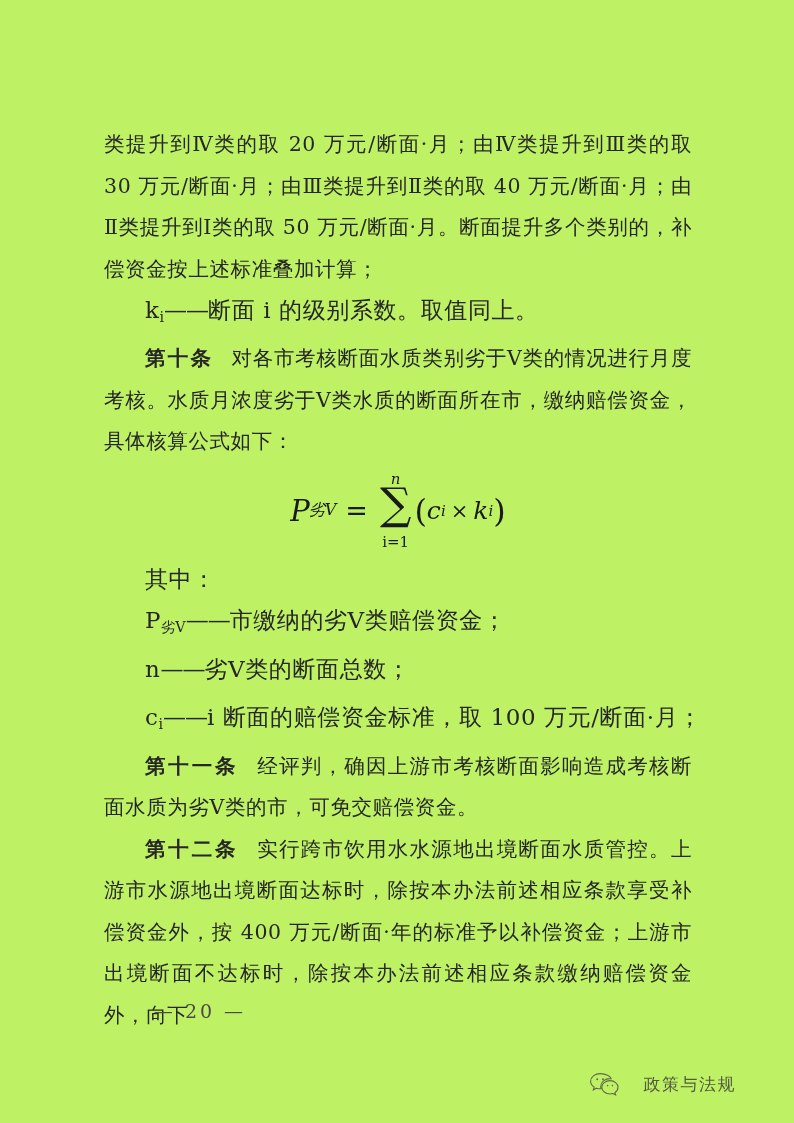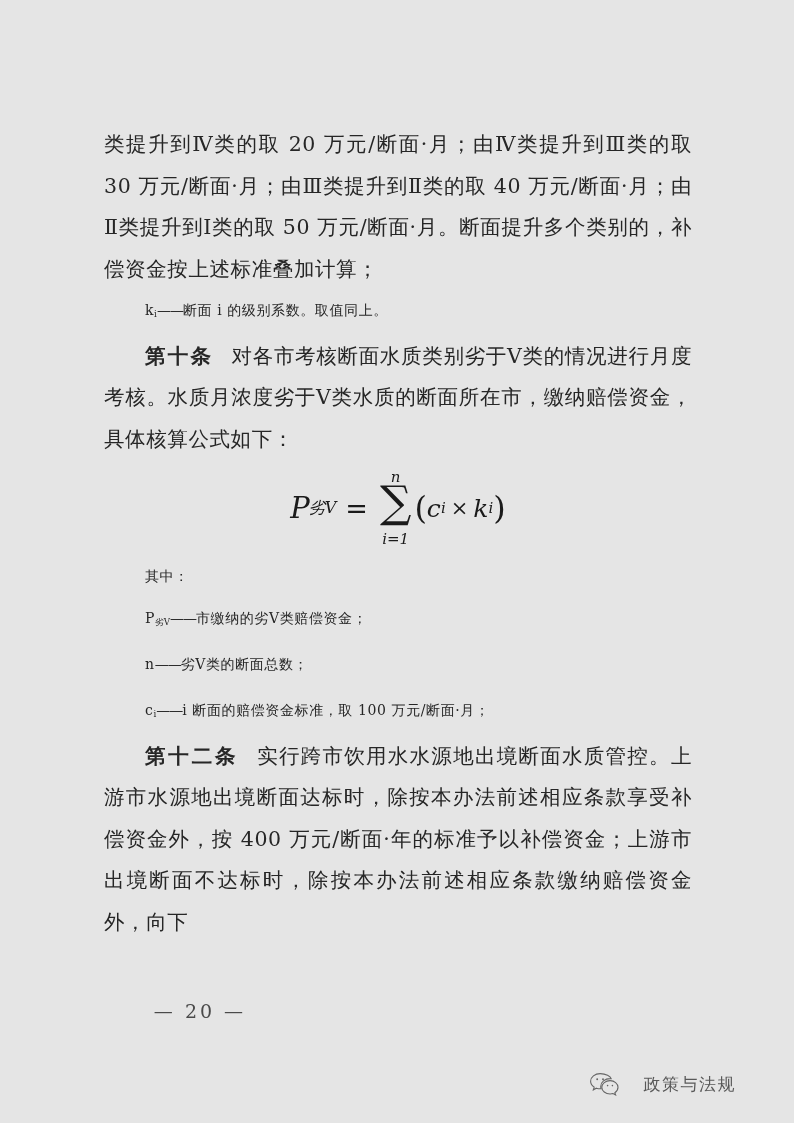--- a/index.html
+++ b/index.html
@@ -4,21 +4,21 @@
 <style>
   html, body {
     margin: 0;
     padding: 0;
     background: #ffffff;
   }
   .page {
     position: relative;
     width: 794px;
     height: 1123px;
-    background: #e5e5e5;
+    background: #bef264;
     overflow: hidden;
     font-family: "DejaVu Serif", "Liberation Serif", serif;
     color: #1c1c1c;
   }
 
   .content {
     position: absolute;
     left: 104px;
     top: 124px;
     width: 588px;
@@ -31,21 +31,21 @@
     text-align: justify;
     text-justify: inter-ideograph;
     letter-spacing: 0.6px;
     margin: 0;
     color: #262626;
   }
   .para.indent { text-indent: 41px; }
 
   
   .line {
-    font-size: 14px;
+    font-size: 23px;
     line-height: 41.5px;
     letter-spacing: 0.6px;
     margin: 0;
     white-space: nowrap;
     color: #262626;
   }
   .line.indent { padding-left: 41px; }
 
   .artnum {
     font-weight: bold;
@@ -90,21 +90,21 @@
   .sigma-stack {
     display: inline-flex;
     flex-direction: column;
     align-items: center;
     justify-content: center;
     line-height: 1;
     margin: 0 3px;
   }
   .sigma-top { font-size: 15px; font-style: italic; margin-bottom: -1px; }
   .sigma-big { font-size: 44px; line-height: 0.82; font-family: "DejaVu Serif", serif; }
-  .sigma-bot { font-size: 15px; font-style: italic; margin-top: 12px; }
+  .sigma-bot { font-size: 15px; margin-top: 12px; }
   .f-paren { font-size: 32px; }
   .f-var { font-style: italic; font-size: 25px; }
   .f-varsub { font-style: italic; font-size: 15px; vertical-align: -0.35em; }
   .f-times { margin: 0 5px; font-size: 21px; }
 
   
   .pagenum {
     position: absolute;
     left: 100px;
     top: 1000px;
@@ -186,20 +186,23 @@
 
     <p class="line indent">
       <span>n</span><span class="sub"></span><span class="emdash">——</span><span>劣Ⅴ类的断面总数；</span>
     </p>
 
     <p class="line indent">
       <span>c</span><span class="sub">i</span><span class="emdash">——</span><span>i 断面的赔偿资金标准，取 100 万元/断面·月；</span>
     </p>
 
 
+    <p class="para indent">
+      <span class="artnum">第十一条</span><span class="artgap"></span><span>经评判，确因上游市考核断面影响造成考核断面水质为劣Ⅴ类的市，可免交赔偿资金。</span>
+    </p>
 
     <p class="para indent">
       <span class="artnum">第十二条</span><span class="artgap"></span><span>实行跨市饮用水水源地出境断面水质管控。上游市水源地出境断面达标时，除按本办法前述相应条款享受补偿资金外，按 400 万元/断面·年的标准予以补偿资金；上游市出境断面不达标时，除按本办法前述相应条款缴纳赔偿资金外，向下</span>
     </p>
 
   </div>
 
   <div class="pagenum">— 20 —</div>
 
   <div class="watermark">

